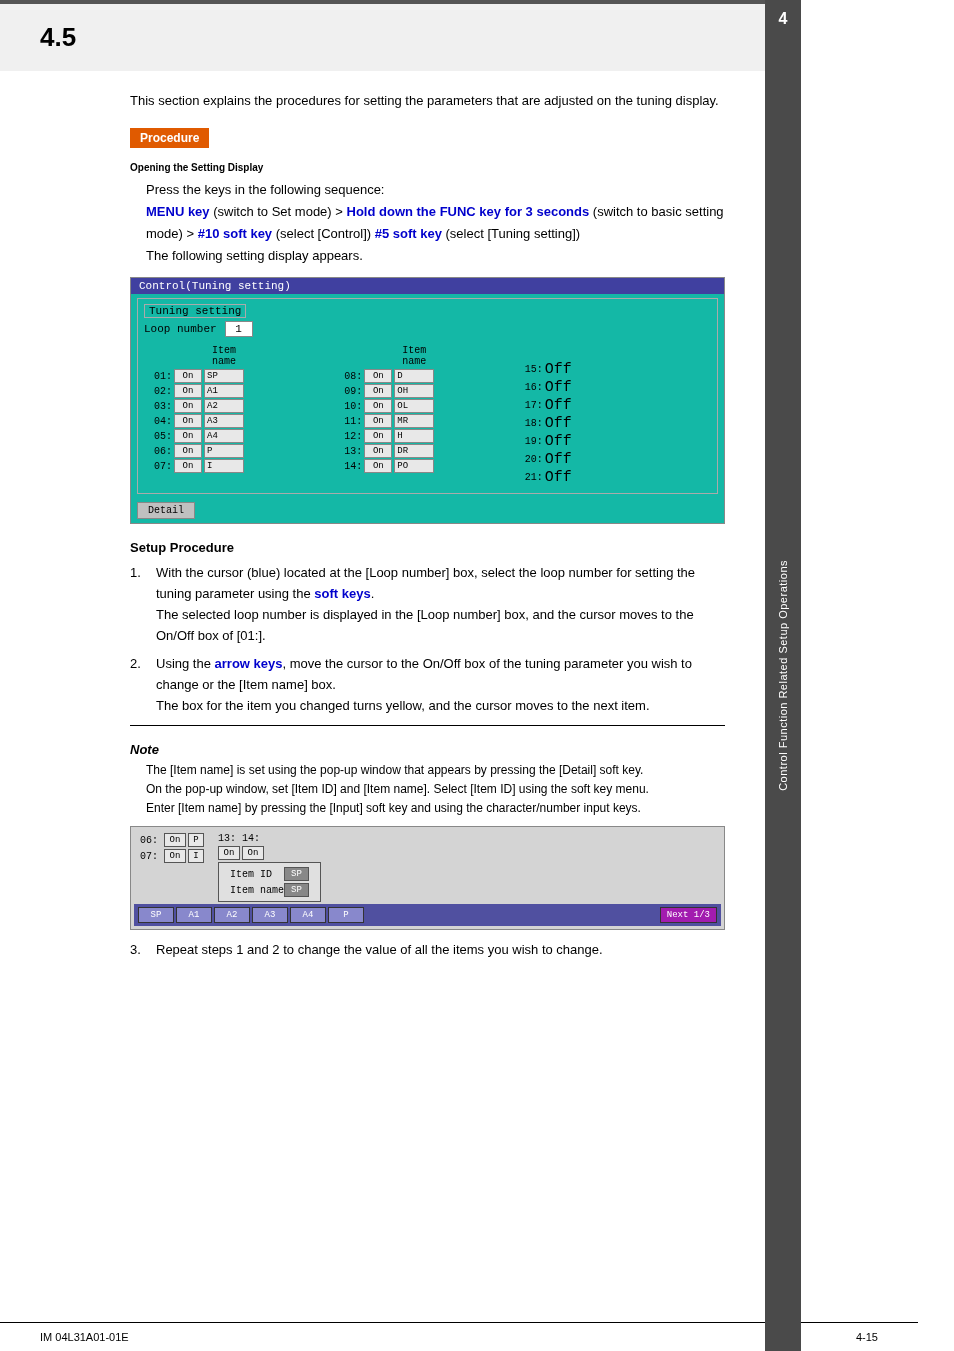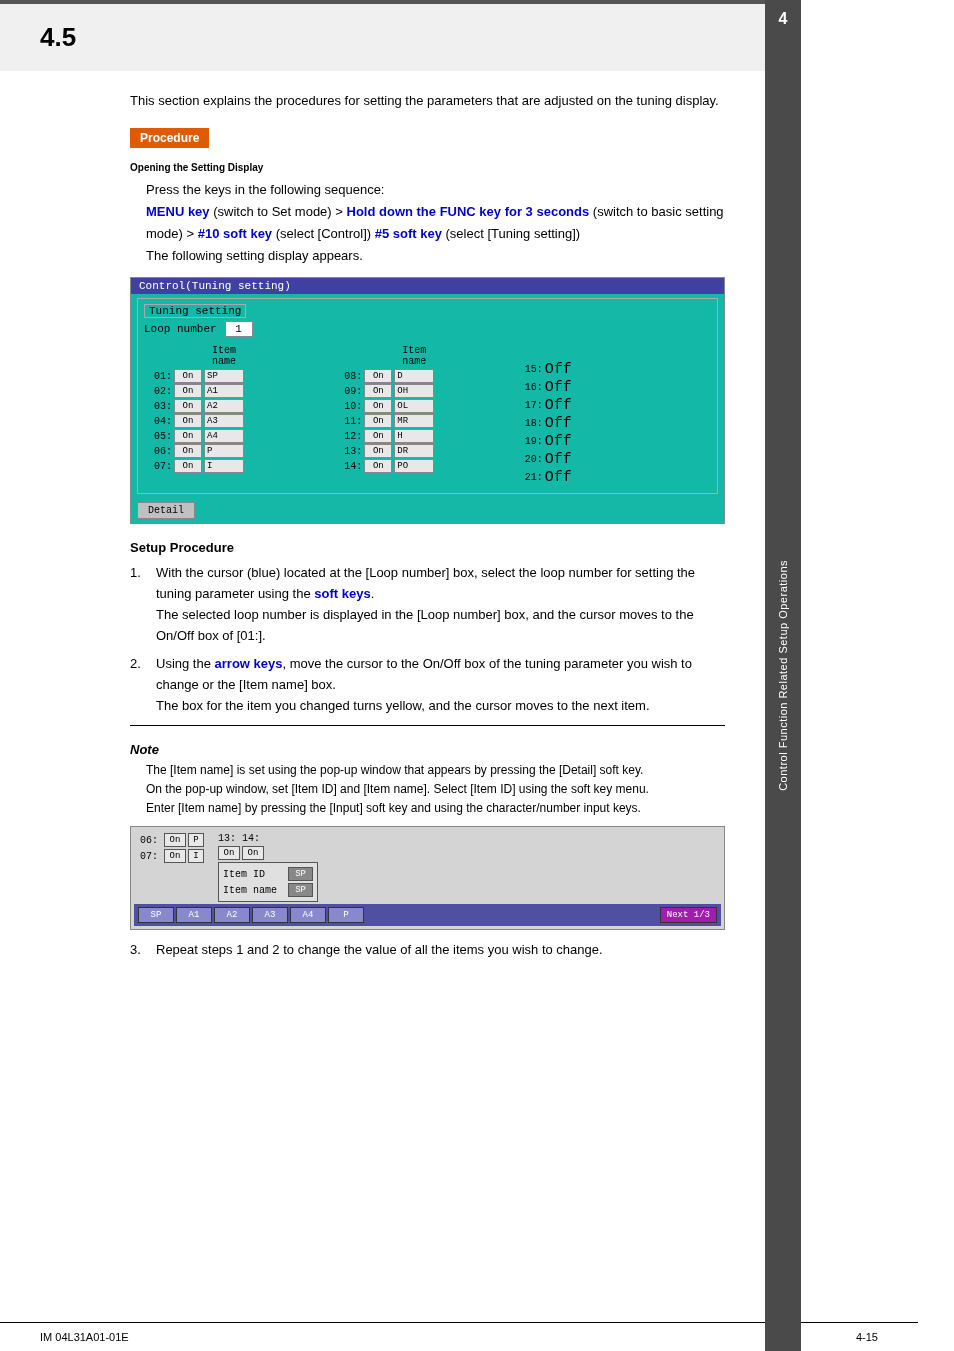--- a/index.html
+++ b/index.html
@@ -538,21 +538,21 @@
                     <div style="display: flex; flex-direction: column; gap: 2px;">
     <span style="font-size:10px;">13:</span>
     <span class="b-cell">On</span>
   </div>
                     <div style="display: flex; flex-direction: column; gap: 2px;">
     <span style="font-size:10px;">14:</span>
     <span class="b-cell">On</span>
   </div>
                   </div>
 
-                <div style="border:1px solid #555; background:#e0e0e0; padding:4px 4px; font-size:10px; min-width:100px; margin-top:2px;">
+                <div style="border:1px solid #555; background:#e0e0e0; padding:4px 11px; font-size:10px; min-width:100px; margin-top:2px;">
                   <div style="display:flex; justify-content:space-between; align-items:center; margin-bottom:2px;">
                     <span>Item ID</span>
                     <span style="border:1px solid #555; background:#888; color:#fff; padding:1px 6px; font-size:9px;">SP</span>
                   </div>
                   <div style="display:flex; justify-content:space-between; align-items:center;">
                     <span>Item name</span>
                     <span style="border:1px solid #555; background:#888; color:#fff; padding:1px 6px; font-size:9px;">SP</span>
                   </div>
                 </div>
               </div>

